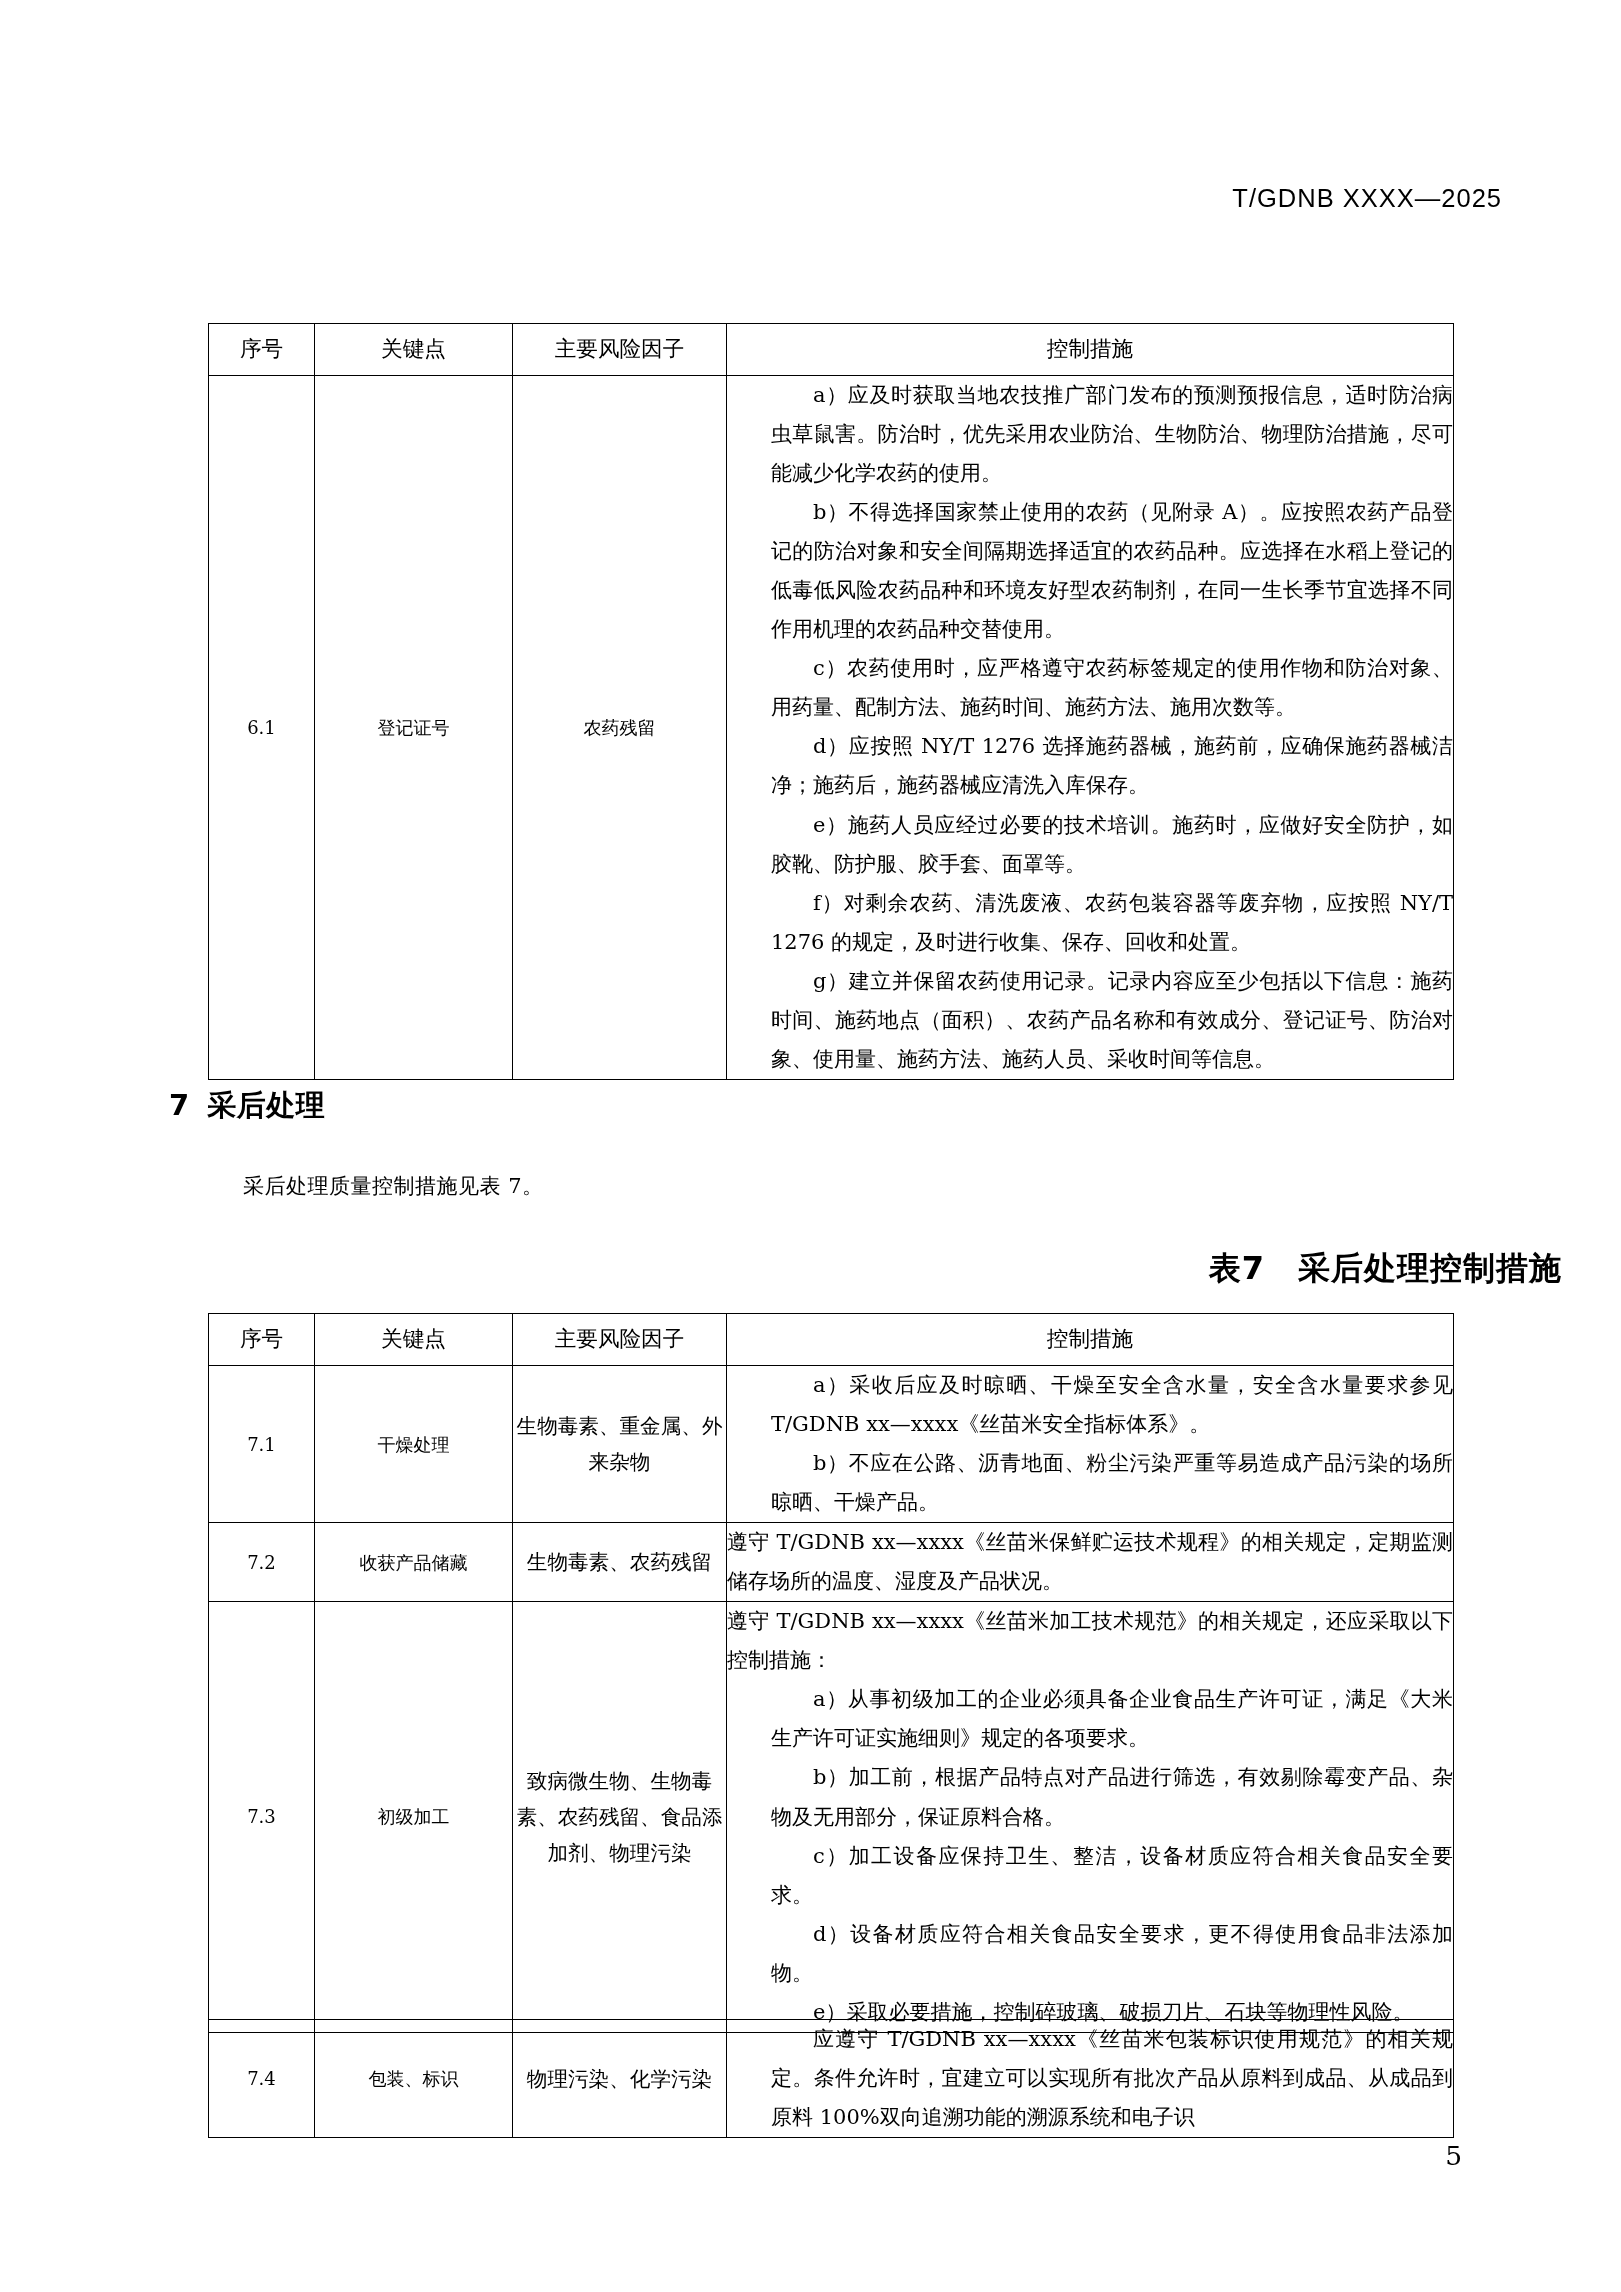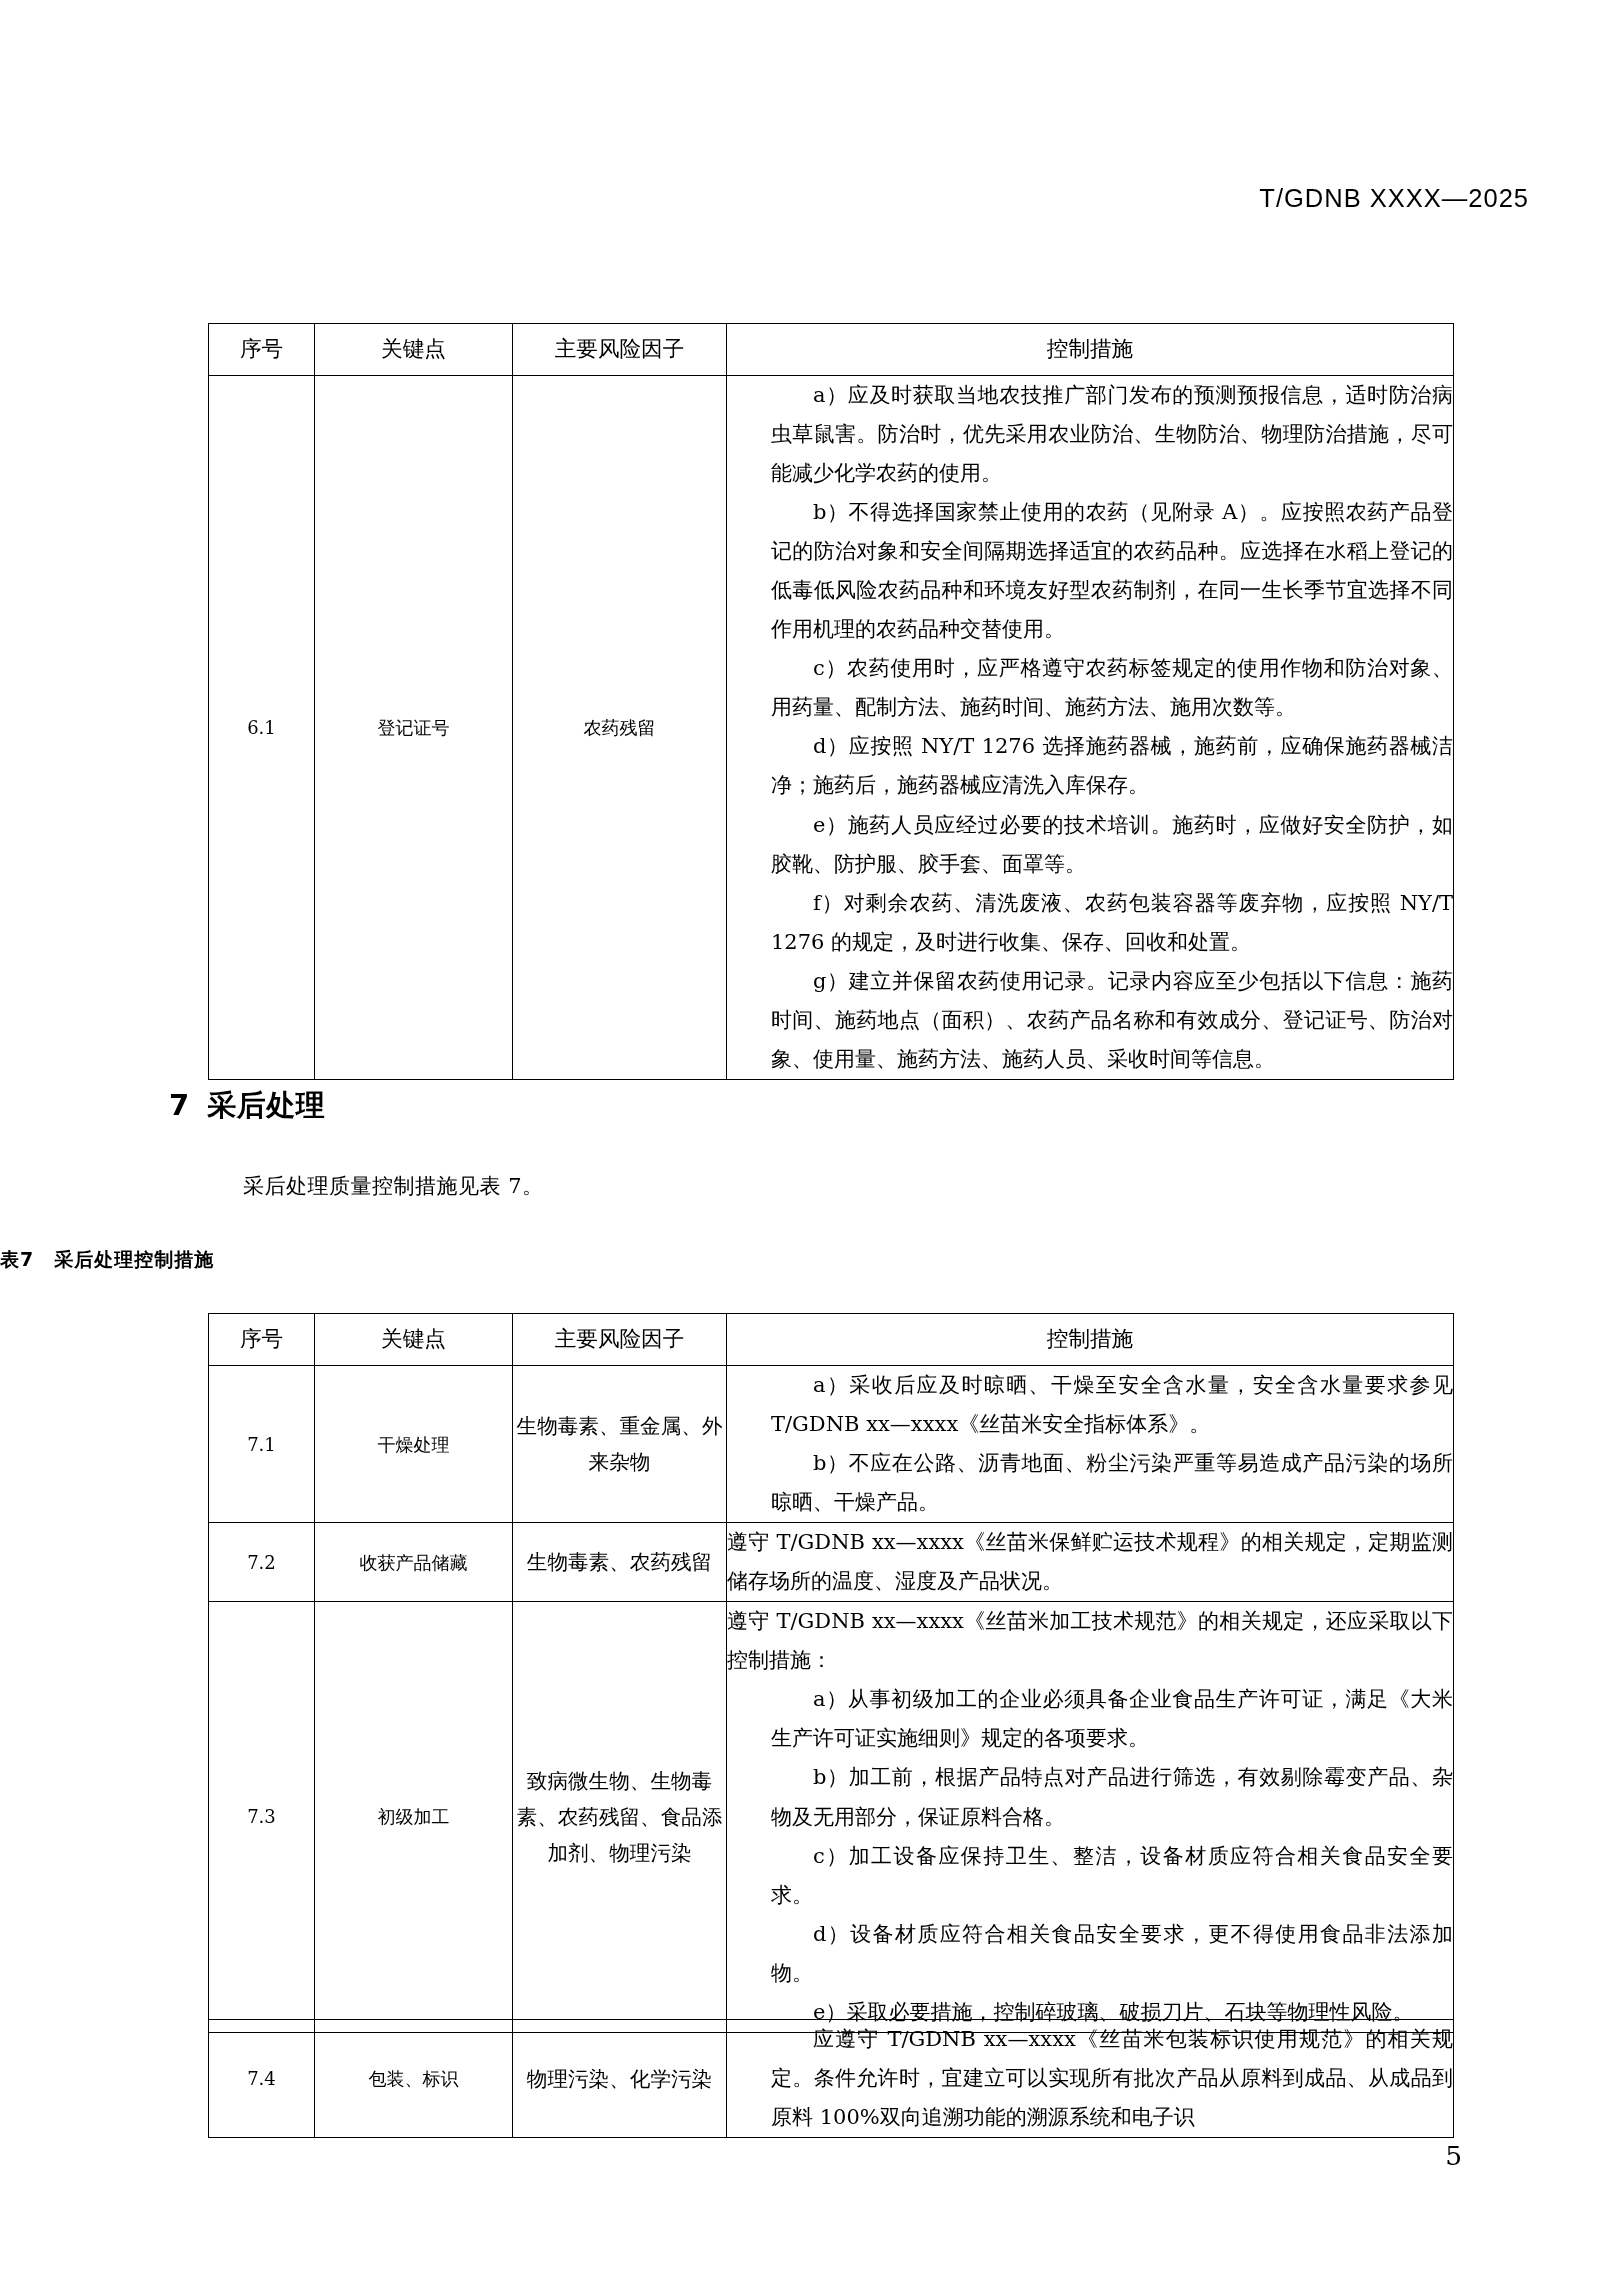--- a/index.html
+++ b/index.html
@@ -20,21 +20,21 @@
     overflow: hidden;
   }
 
   
   .page-header {
     position: absolute;
     top: 184px;
     left: 0;
     width: 1621px;
     text-align: right;
-    padding-right: 92px;
+    padding-right: 119px;
     box-sizing: border-box;
     font-family: "Liberation Sans", sans-serif;
     font-size: 25.5px;
     letter-spacing: 1px;
     color: #000;
   }
 
   
   .page-number {
     position: absolute;
@@ -133,23 +133,23 @@
     top: 1172px;
     font-size: 21px;
     letter-spacing: 0.5px;
   }
 
   .table-caption {
     position: absolute;
     left: 0;
     top: 1247px;
     width: 1562px;
-    text-align: left;
+    text-align: right;
     font-family: "DejaVu Sans", "Liberation Sans", sans-serif;
-    font-size: 19px;
+    font-size: 32px;
     font-weight: bold;
     letter-spacing: 1px;
   }
 
   .table7-wrap {
     position: absolute;
     left: 208px;
     top: 1313px;
     width: 1245px;
   }

